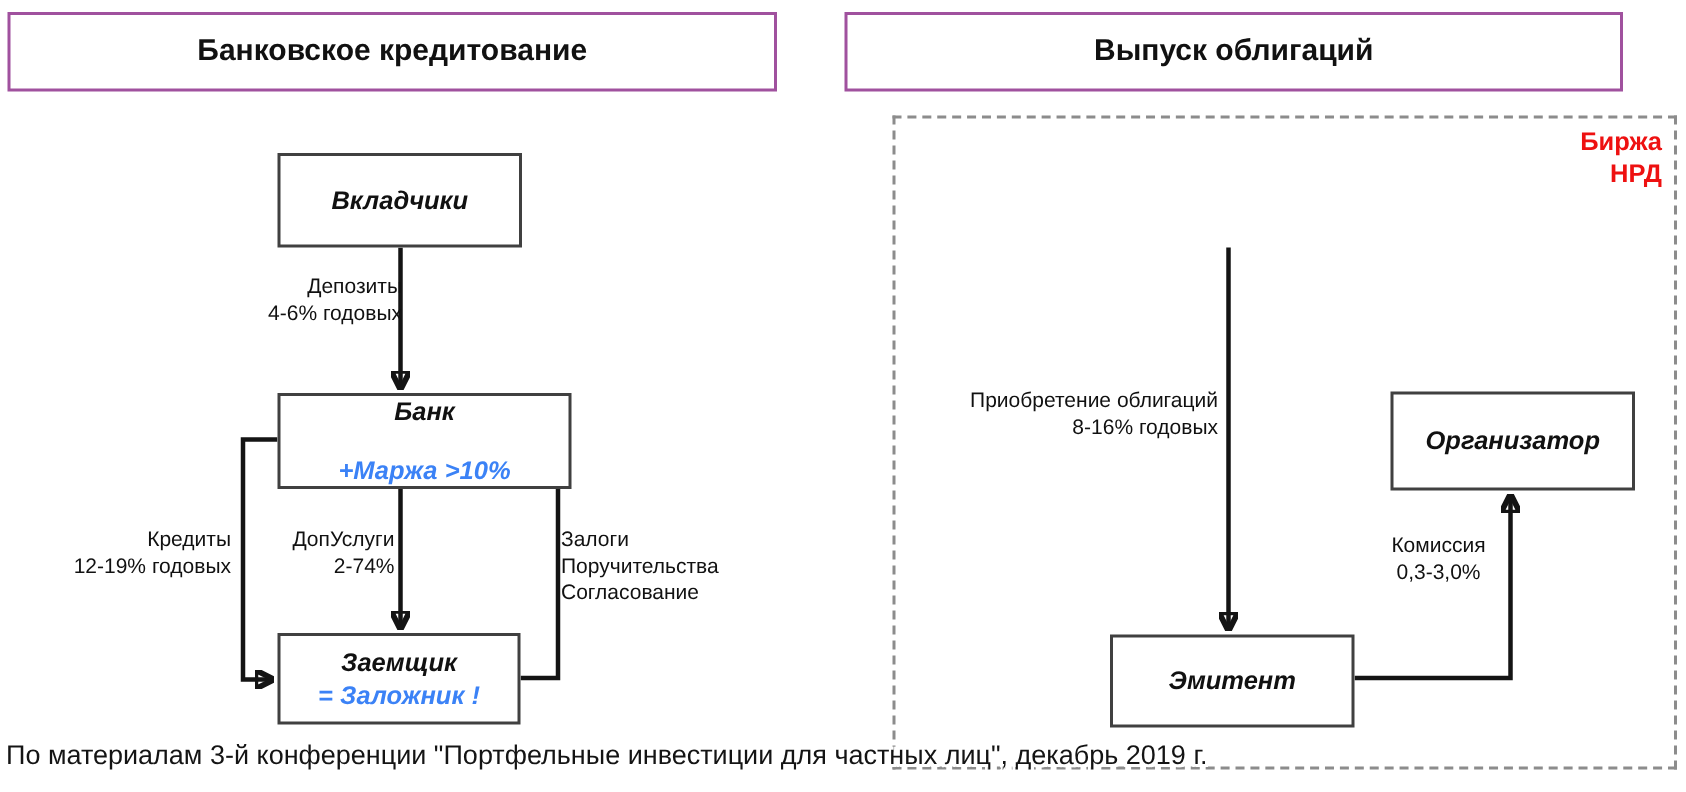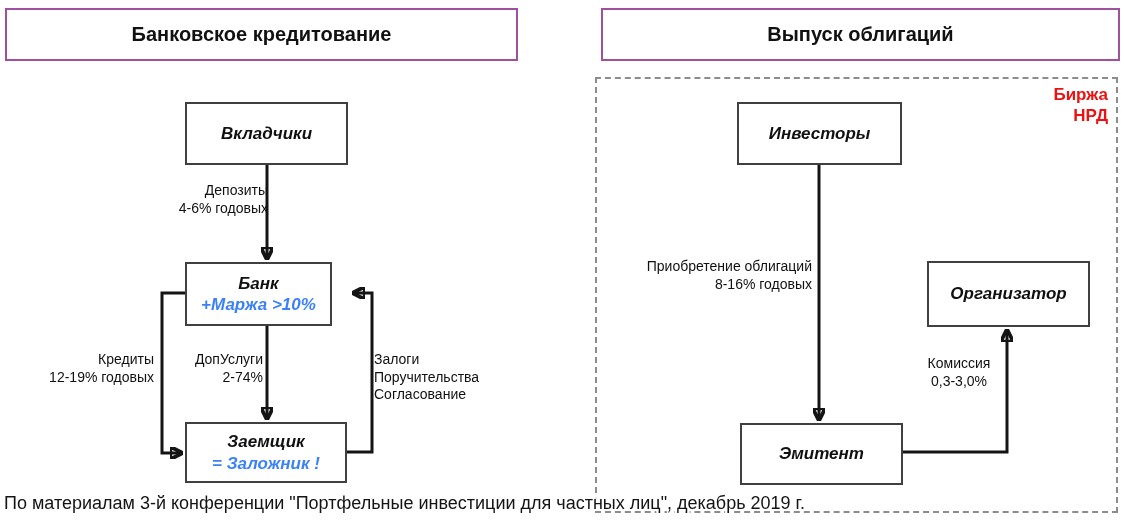--- a/index.html
+++ b/index.html
@@ -49,21 +49,21 @@
   }
 </style>
 </head>
 <body>
 
 <div class="canvas">
 
   <div class="title-box" style="left:5px; top:8px; width:513px;">
     <span>Банковское кредитование</span>
   </div>
-  <div class="title-box" style="left:601px; top:8px; width:519px;align-items:center;">
+  <div class="title-box" style="left:563px; top:8px; width:519px;align-items:center;">
     <span>Выпуск облигаций</span>
   </div>
 
   <div class="dashed-container"></div>
   <div class="corner-label">
     <div>Биржа</div>
     <div>НРД</div>
   </div>
 
   <svg class="wires" width="1124" height="528" viewBox="0 0 1124 528">
@@ -77,21 +77,21 @@
     <path d="M185,293 L162,293 L162,453 L181,453" marker-end="url(#arrow)"></path>
     <path d="M347,452 L372,452 L372,293 L354,293" marker-end="url(#arrow)"></path>
     <path d="M819,165 V419" marker-end="url(#arrow)"></path>
     <path d="M903,452 L1007,452 L1007,331" marker-end="url(#arrow)"></path>
   </svg>
 
   <div class="node" style="left:185px; top:102px; width:163px; height:63px;">
     <div class="node-title">Вкладчики</div>
   </div>
 
-  <div class="node" style="left:185px; top:262px; width:147px; height:64px;">
+  <div class="node" style="left:185px; top:262px; width:196px; height:64px;justify-content:space-between;">
     <div class="node-title">Банк</div>
     <div class="node-sub">+Маржа &gt;10%</div>
   </div>
 
   <div class="node" style="left:185px; top:422px; width:162px; height:61px;">
     <div class="node-title">Заемщик</div>
     <div class="node-sub">= Заложник !</div>
   </div>
 
   <div class="edge-label align-right" style="left:128px; top:182px; width:140px;">
@@ -108,23 +108,20 @@
     <div>ДопУслуги</div>
     <div>2-74%</div>
   </div>
 
   <div class="edge-label align-left" style="left:374px; top:351px; width:135px;">
     <div>Залоги</div>
     <div>Поручительства</div>
     <div>Согласование</div>
   </div>
 
-  <div class="node" style="left:737px; top:102px; width:165px; height:63px;">
-    <div class="node-title">Инвесторы</div>
-  </div>
 
   <div class="node" style="left:927px; top:261px; width:163px; height:66px;">
     <div class="node-title">Организатор</div>
   </div>
 
   <div class="node" style="left:740px; top:423px; width:163px; height:62px;">
     <div class="node-title">Эмитент</div>
   </div>
 
   <div class="edge-label align-right" style="left:622px; top:258px; width:190px;">

